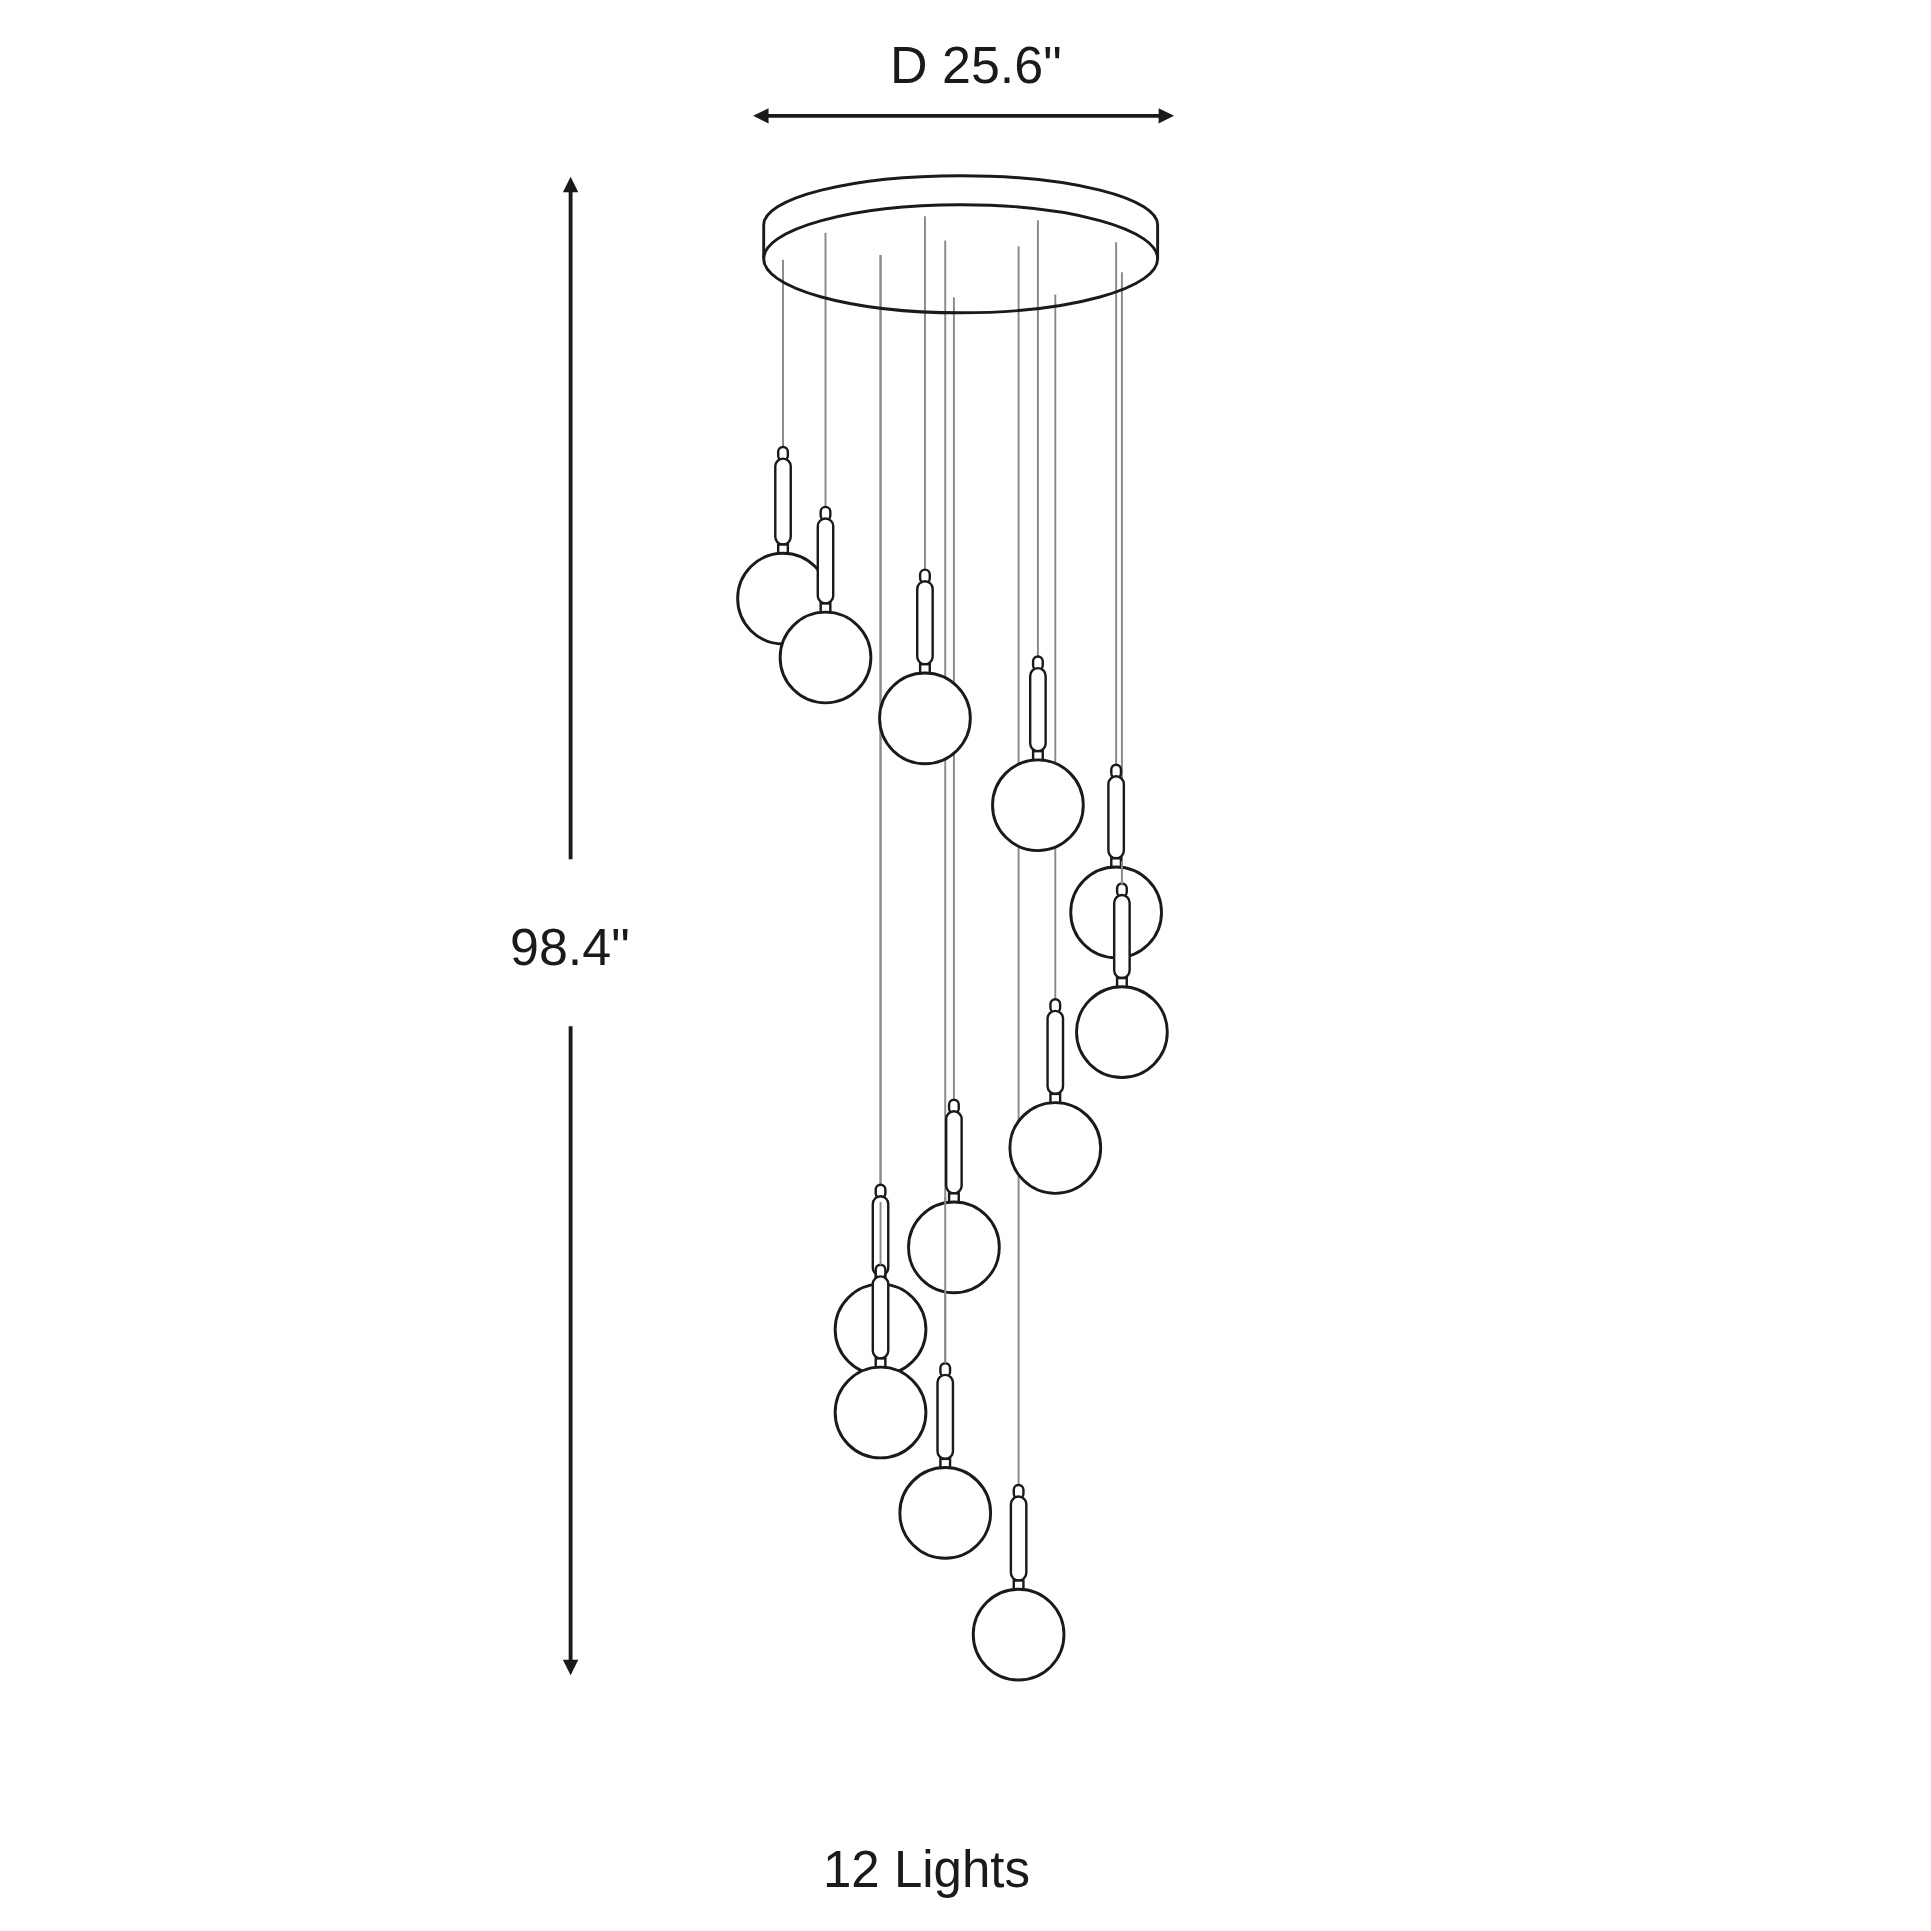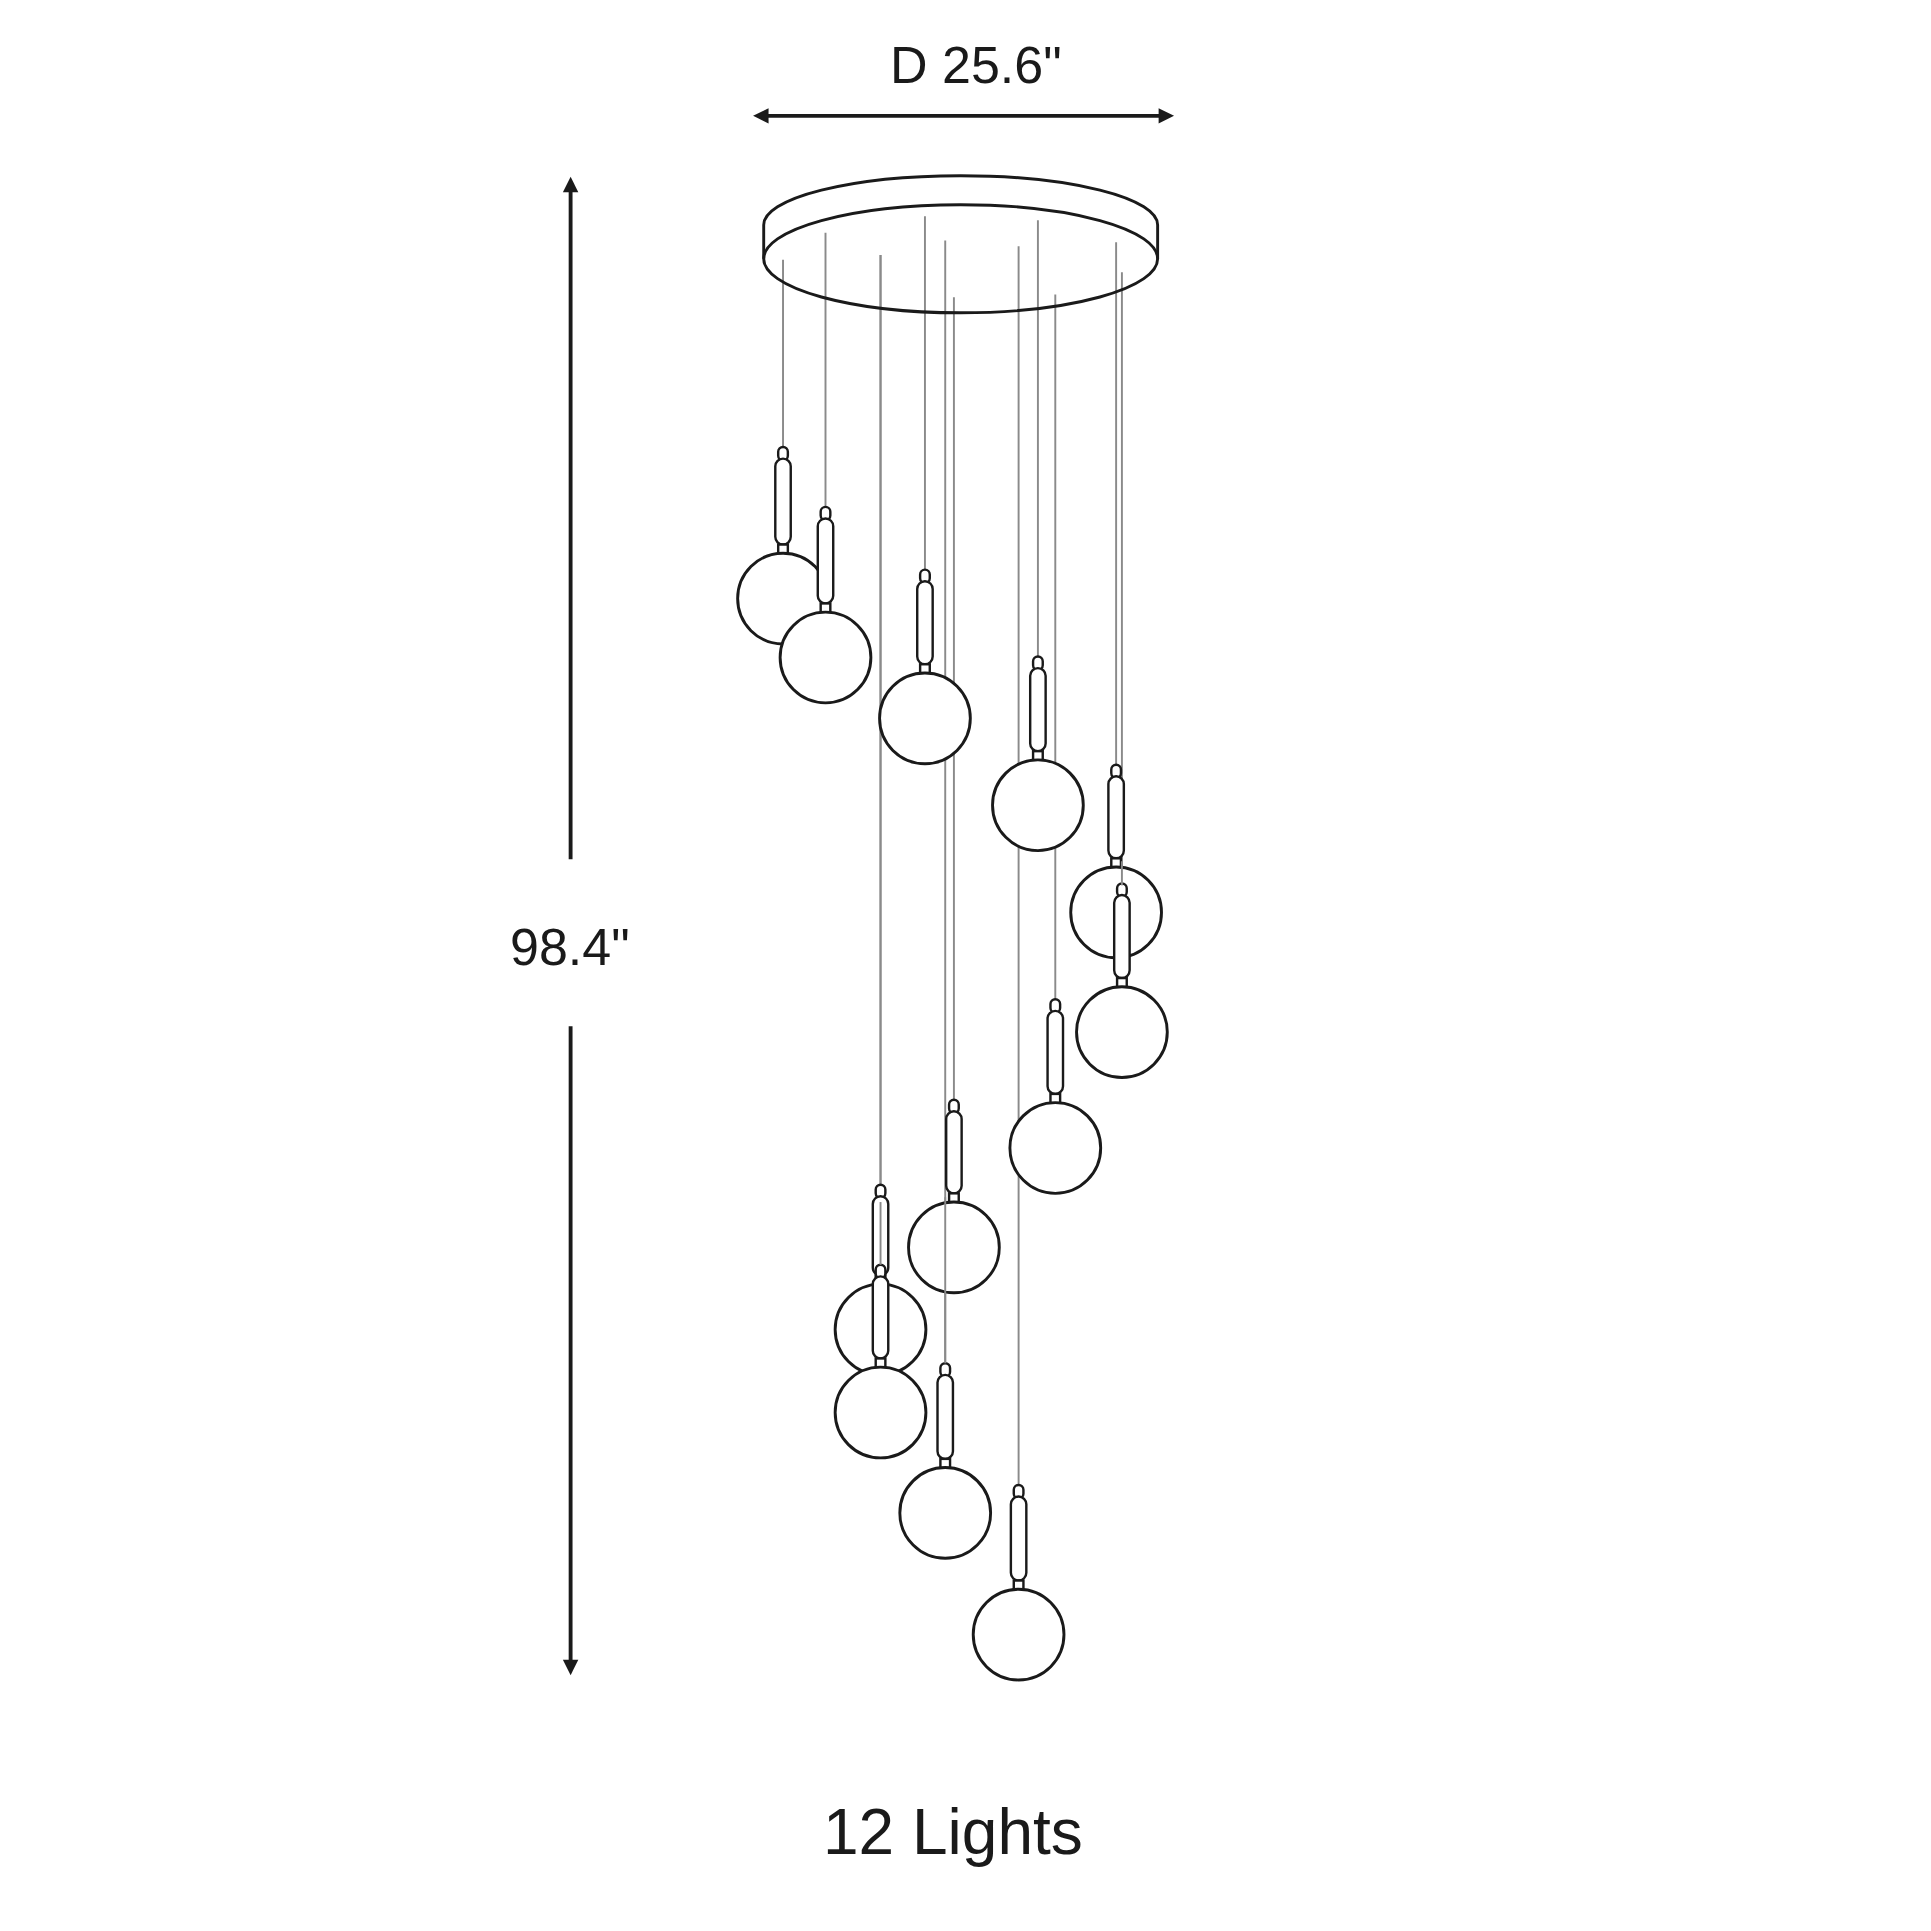--- a/index.html
+++ b/index.html
@@ -1,20 +1,20 @@
 <!DOCTYPE html>
 <html><head>
 <meta charset="utf-8">
 <style>
   html, body { margin:0; padding:0; background:#ffffff; }
   body { width:1931px; height:1931px; position:relative; overflow:hidden; font-family:"Liberation Sans", sans-serif; color:#1a1a1a; }
   .label { position:absolute; white-space:nowrap; line-height:1; }
   #dim-width-label { left:890px; top:39px; font-size:52px; }
   #dim-height-label { left:510px; top:921px; font-size:52px; }
-  #caption { left:823px; top:1800px; font-size:64px; }
+  #caption { left:823px; top:1844px; font-size:51px; }
   svg { position:absolute; left:0; top:0; }
 </style>
 </head>
 <body>
 
 <svg id="drawing" width="1931" height="1931" viewBox="0 0 2000 2000" xmlns="http://www.w3.org/2000/svg">
   <g id="cords">
       <line x1="811" y1="269" x2="811" y2="463" stroke="#8a8a8a" stroke-width="2"></line>
       <line x1="855" y1="241" x2="855" y2="525" stroke="#8a8a8a" stroke-width="2"></line>
       <line x1="958" y1="224" x2="958" y2="590" stroke="#8a8a8a" stroke-width="2"></line>

